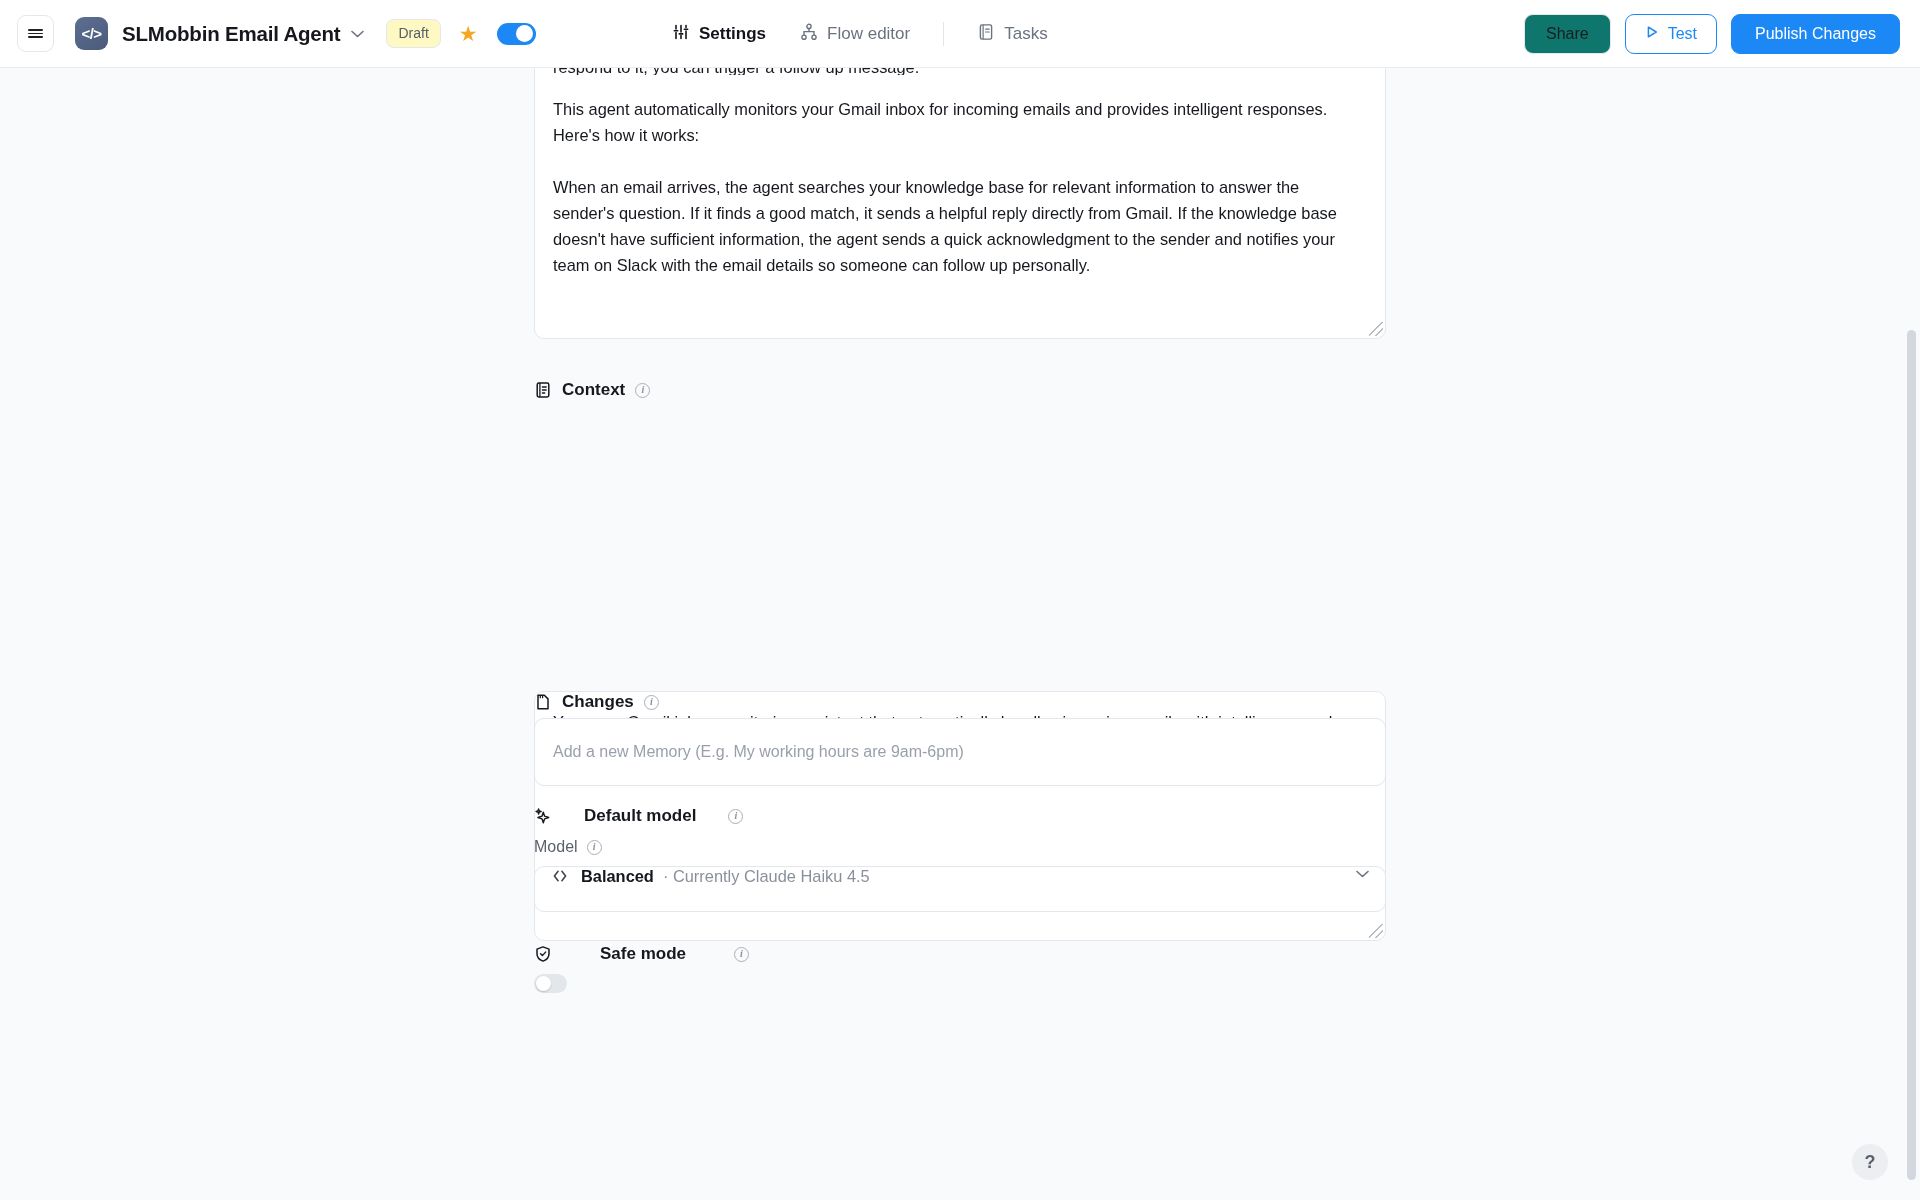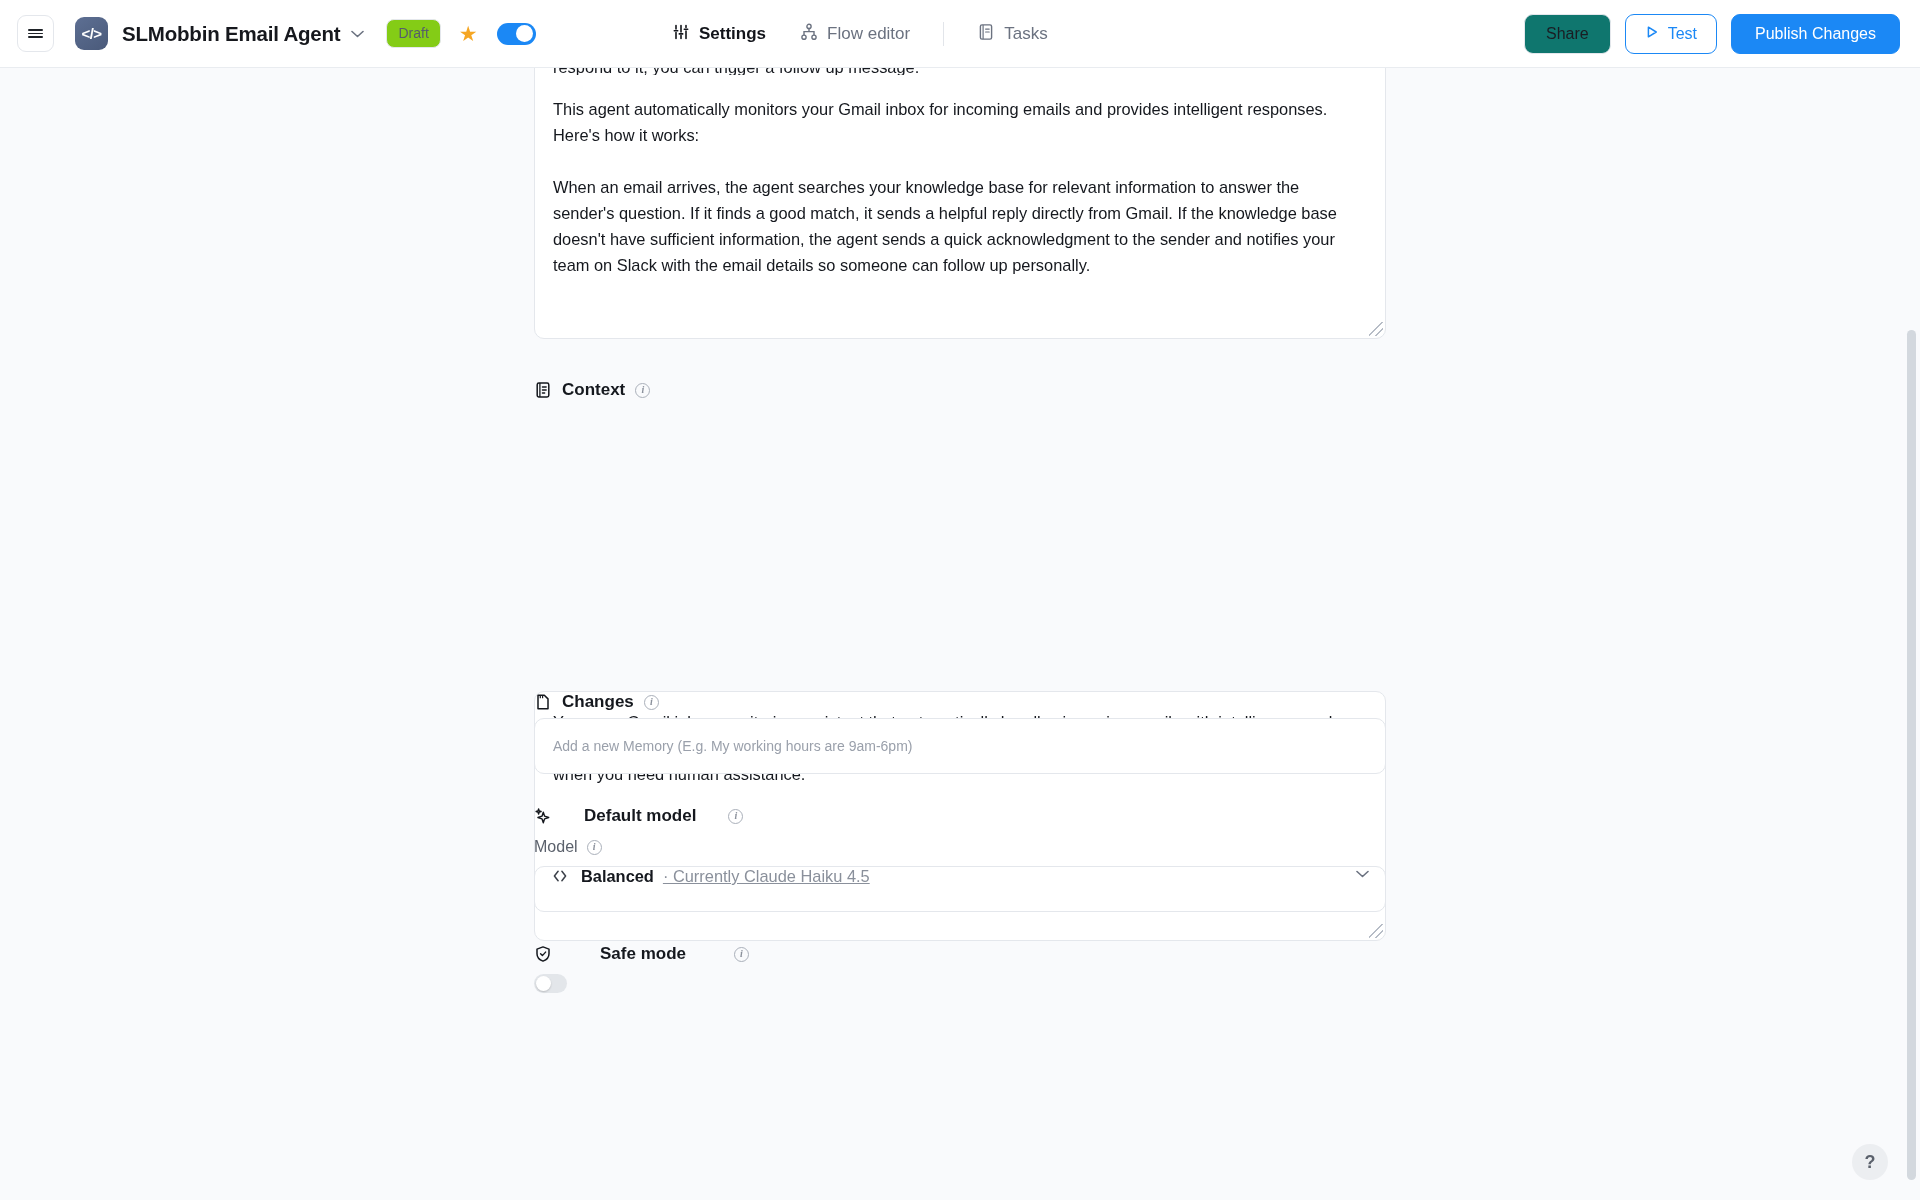--- a/index.html
+++ b/index.html
@@ -45,21 +45,21 @@
     letter-spacing: -0.2px; white-space: nowrap;
   }
   .brand-caret {
     margin-left: 11px; color: #6b7280; font-size: 13px;
     cursor: pointer; line-height: 1;
   }
   .draft-badge {
     margin-left: 22px;
     border: 1px solid #e4e7ec; border-radius: 8px;
     padding: 5px 11px 6px;
-    font-size: 14px; color: #565d6b; background: #84cc16;
+    font-size: 14px; color: #565d6b; background: #fef9c3;
     white-space: nowrap;
   }
   .star-icon { margin-left: 18px; font-size: 21px; color: #f5a623; line-height: 1; cursor: pointer; }
   .hdr-toggle {
     margin-left: 19px;
     width: 39px; height: 22px; border-radius: 11px;
     background: #1b88f5; position: relative; cursor: pointer;
   }
   .hdr-toggle::after {
     content:""; position:absolute; top:2.5px; right:2.5px;
@@ -147,40 +147,40 @@
   .desc-clip-top {
     height: 20px; overflow: hidden; padding: 0 22px 0 18px;
     font-size: 16.4px; line-height: 1.58; color: #15181e;
   }
 
   #context-label { top: 312px; }
   #context-box   { top: 338px; height: 250px; }
 
   #mem-label { top: 624px; }
   #mem-input {
-    top: 650px; height: 56px;
+    top: 650px; height: 68px;
     background: #fff; border: 1px solid #e4e7ec; border-radius: 10px;
     display: flex; align-items: center; padding: 0 18px;
-    font-size: 14px; color: #9aa0ab; cursor: text;
+    font-size: 16px; color: #9aa0ab; cursor: text;
   }
 
   #model-label { top: 738px; gap: 32px; }
   #model-sub {
     top: 770px;
     display: flex; align-items: center; gap: 9px;
     font-size: 16px; color: #5b616c;
   }
   #model-select {
     top: 798px; height: 46px;
     background: #fff; border: 1px solid #e4e7ec; border-radius: 10px;
     display: flex; align-items: flex-start; padding: 0 16px;
     cursor: pointer;
   }
   .model-name { font-size: 16.4px; font-weight: 600; color: #15181e; margin-left: 12px; }
-  .model-detail { font-size: 16.4px; color: #8a909b; margin-left: 9px; text-decoration: underline; }
+  .model-detail { font-size: 16.4px; color: #8a909b; margin-left: 9px; }
   .chev-down { margin-left: auto; color: #6b7280; font-size: 13px; line-height: 1; }
 
   #safe-label { top: 876px; gap: 48px; }
   #safe-toggle {
     top: 906px; left: 534px;
     width: 33px; height: 19px; border-radius: 10px;
     background: #e3e6ea; position: relative; cursor: pointer;
   }
   #safe-toggle::after {
     content:""; position:absolute; top:2px; left:2px;

